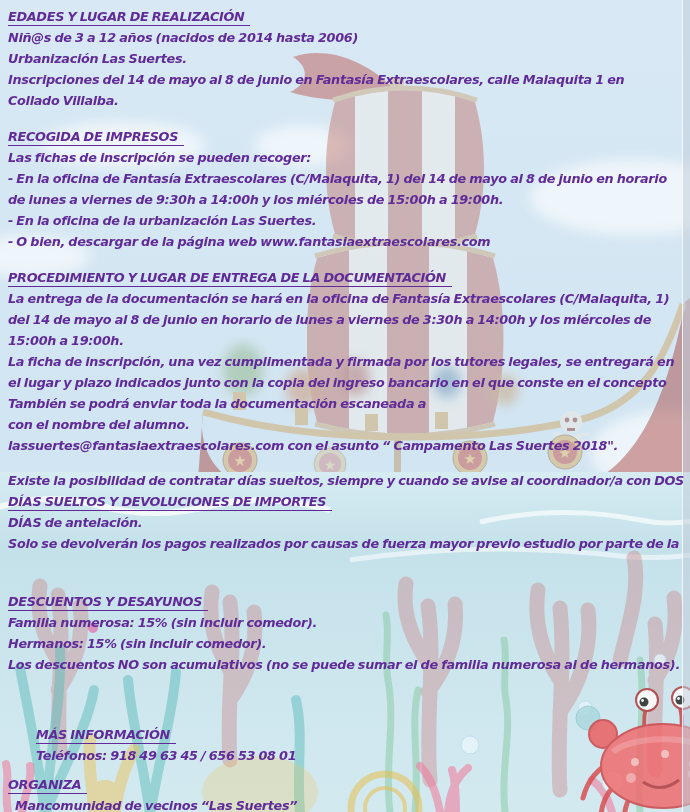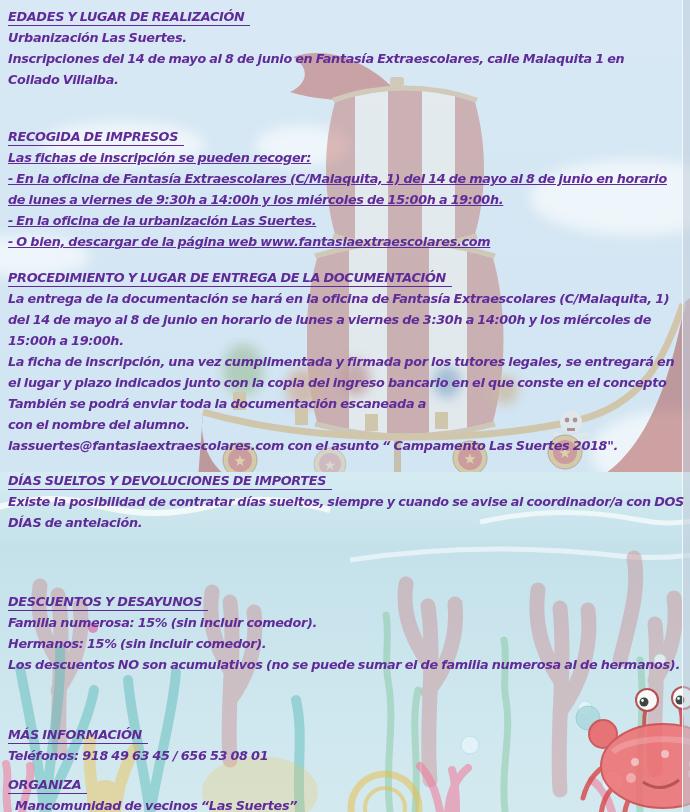--- a/index.html
+++ b/index.html
@@ -191,26 +191,27 @@
     </g>
   </svg>
 
   <div class="edge-strip"></div>
 </div>
 
 <div class="text-layer">
 
   <div class="section" style="top:6px;">
     <div class="ln hd-wrap"><span class="hd">EDADES Y LUGAR DE REALIZACIÓN</span></div>
+    <div class="ln">Niñ@s de 3 a 12 años (nacidos de 2014 hasta 2006)</div>
     <div class="ln">Urbanización Las Suertes.</div>
     <div class="ln">Inscripciones del 14 de mayo al 8 de junio en Fantasía Extraescolares, calle Malaquita 1 en</div>
     <div class="ln">Collado Villalba.</div>
   </div>
 
-  <div class="section" style="top:126px;text-decoration:underline;">
+  <div class="section" style="top:126px;">
     <div class="ln hd-wrap"><span class="hd">RECOGIDA DE IMPRESOS</span></div>
     <div class="ln">Las fichas de inscripción se pueden recoger:</div>
     <div class="ln">- En la oficina de Fantasía Extraescolares (C/Malaquita, 1) del 14 de mayo al 8 de junio en horario</div>
     <div class="ln">de lunes a viernes de 9:30h a 14:00h y los miércoles de 15:00h a 19:00h.</div>
     <div class="ln">- En la oficina de la urbanización Las Suertes.</div>
     <div class="ln">- O bien, descargar de la página web www.fantasiaextraescolares.com</div>
   </div>
 
   <div class="section" style="top:267px;">
     <div class="ln hd-wrap"><span class="hd">PROCEDIMIENTO Y LUGAR DE ENTREGA DE LA DOCUMENTACIÓN</span></div>
@@ -218,33 +219,34 @@
     <div class="ln">del 14 de mayo al 8 de junio en horario de lunes a viernes de 3:30h a 14:00h y los miércoles de</div>
     <div class="ln">15:00h a 19:00h.</div>
     <div class="ln">La ficha de inscripción, una vez cumplimentada y firmada por los tutores legales, se entregará en</div>
     <div class="ln">el lugar y plazo indicados junto con la copia del ingreso bancario en el que conste en el concepto</div>
     <div class="ln">También se podrá enviar toda la documentación escaneada a</div>
     <div class="ln">con el nombre del alumno.</div>
     <div class="ln">lassuertes@fantasiaextraescolares.com con el asunto “ Campamento Las Suertes 2018".</div>
   </div>
 
   <div class="section" style="top:470px;">
+    <div class="ln">Existe la posibilidad de contratar días sueltos, siempre y cuando se avise al coordinador/a con DOS</div>
     <div class="ln hd-wrap"><span class="hd">DÍAS SUELTOS Y DEVOLUCIONES DE IMPORTES</span></div>
-    <div class="ln">Existe la posibilidad de contratar días sueltos, siempre y cuando se avise al coordinador/a con DOS</div>
     <div class="ln">DÍAS de antelación.</div>
+    <div class="ln">Solo se devolverán los pagos realizados por causas de fuerza mayor previo estudio por parte de la</div>
   </div>
 
   <div class="section" style="top:591px;">
     <div class="ln hd-wrap"><span class="hd">DESCUENTOS Y DESAYUNOS</span></div>
     <div class="ln">Familia numerosa: 15% (sin incluir comedor).</div>
     <div class="ln">Hermanos: 15% (sin incluir comedor).</div>
     <div class="ln">Los descuentos NO son acumulativos (no se puede sumar el de familia numerosa al de hermanos).</div>
   </div>
 
-  <div class="section" style="top:724px;">
+  <div class="section" style="top:724px;margin-left:28px;">
     <div class="ln hd-wrap"><span class="hd">MÁS INFORMACIÓN</span></div>
     <div class="ln">Teléfonos: 918 49 63 45 / 656 53 08 01</div>
   </div>
 
   <div class="section" style="top:774px;">
     <div class="ln hd-wrap"><span class="hd">ORGANIZA</span></div>
     <div class="ln indent1">Mancomunidad de vecinos “Las Suertes”</div>
   </div>
 
 </div>

